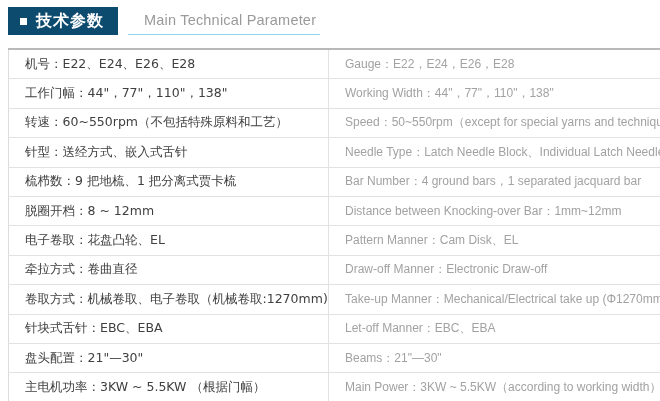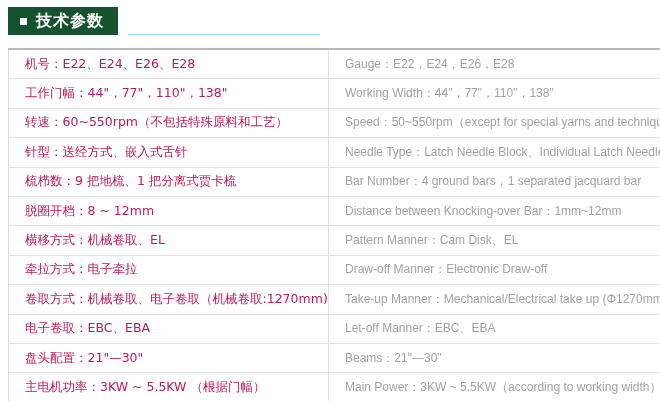--- a/index.html
+++ b/index.html
@@ -19,21 +19,21 @@
     position: relative;
     height: 42px;
     width: 660px;
   }
   .header-tab {
     position: absolute;
     left: 8px;
     top: 7px;
     height: 28px;
     padding: 0 14px 0 12px;
-    background: #14532d;
+    background: #0c4a6e;
     display: flex;
     align-items: center;
     gap: 9px;
     box-sizing: border-box;
   }
   .header-tab-square {
     width: 7px;
     height: 7px;
     background: #ffffff;
     display: block;
@@ -92,40 +92,41 @@
     overflow: hidden;
   }
   .spec-table tr:last-child td {
     border-bottom: none;
   }
   .spec-table td:last-child {
     border-right: none;
   }
   .col-cn {
     width: 303px;
-    color: #be185d;
+    color: #404040;
     font-size: 12.5px;
     font-family: "DejaVu Sans", "Liberation Sans", sans-serif;
     margin-top: 17px;
   }
   .col-en {
     width: 341px;
     color: #a2a2a2;
     font-size: 12px;
     font-family: "Liberation Sans", "DejaVu Sans", sans-serif;
   }
 </style>
 </head>
 <body>
 
 <div class="header">
   <div class="header-tab">
     <span class="header-tab-square"></span>
     <span class="header-tab-title">技术参数</span>
   </div>
+  <div class="header-subtitle">Main Technical Parameter</div>
   <div class="header-rule"></div>
 </div>
 
 <div class="spec-table-wrap">
   <table class="spec-table">
     <tbody>
       <tr>
         <td class="col-cn">机号：E22、E24、E26、E28</td>
         <td class="col-en">Gauge：E22，E24，E26，E28</td>
       </tr>
@@ -143,33 +144,33 @@
       </tr>
       <tr>
         <td class="col-cn">梳栉数：9 把地梳、1 把分离式贾卡梳</td>
         <td class="col-en">Bar Number：4 ground bars，1 separated jacquard bar</td>
       </tr>
       <tr>
         <td class="col-cn">脱圈开档：8 ~ 12mm</td>
         <td class="col-en">Distance between Knocking-over Bar：1mm~12mm</td>
       </tr>
       <tr>
-        <td class="col-cn">横移方式：机械卷取、EL</td>
+        <td class="col-cn">电子卷取：花盘凸轮、EL</td>
         <td class="col-en">Pattern Manner：Cam Disk、EL</td>
       </tr>
       <tr>
-        <td class="col-cn">牵拉方式：电子牵拉</td>
+        <td class="col-cn">牵拉方式：卷曲直径</td>
         <td class="col-en">Draw-off Manner：Electronic Draw-off</td>
       </tr>
       <tr>
         <td class="col-cn">卷取方式：机械卷取、电子卷取（机械卷取:1270mm)</td>
         <td class="col-en">Take-up Manner：Mechanical/Electrical take up (Φ1270mm)</td>
       </tr>
       <tr>
-        <td class="col-cn">电子卷取：EBC、EBA</td>
+        <td class="col-cn">针块式舌针：EBC、EBA</td>
         <td class="col-en">Let-off Manner：EBC、EBA</td>
       </tr>
       <tr>
         <td class="col-cn">盘头配置：21"—30"</td>
         <td class="col-en">Beams：21"—30"</td>
       </tr>
       <tr>
         <td class="col-cn">主电机功率：3KW ~ 5.5KW （根据门幅）</td>
         <td class="col-en">Main Power：3KW ~ 5.5KW（according to working width）</td>
       </tr>

